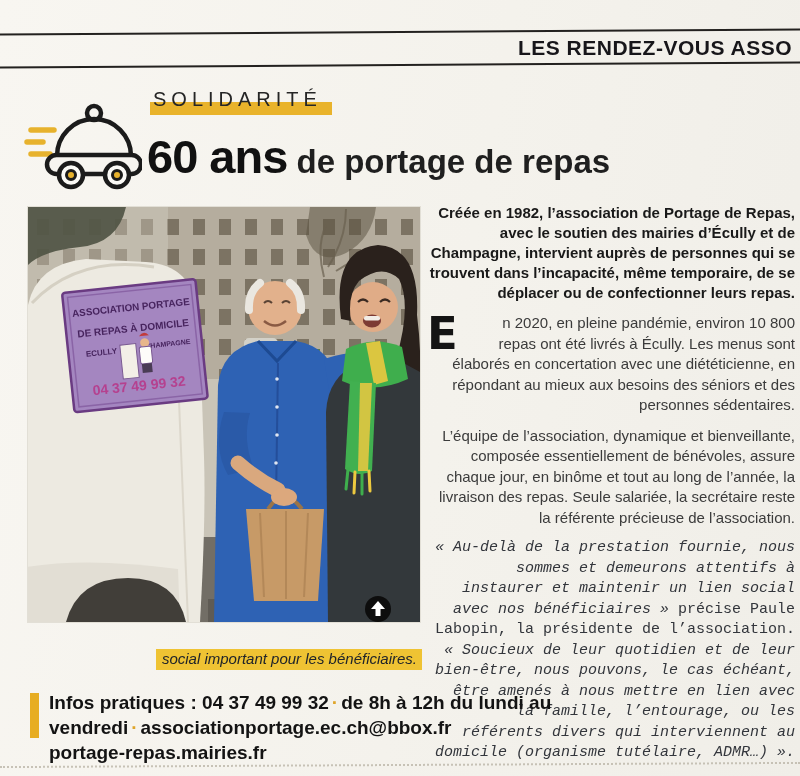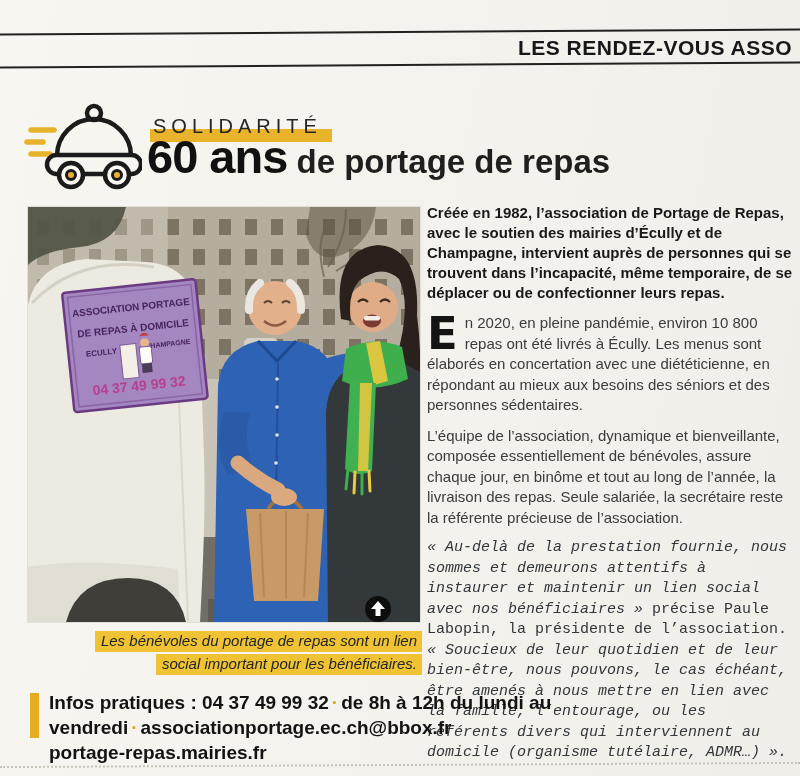--- a/index.html
+++ b/index.html
@@ -18,42 +18,42 @@
   .rule-mid{top:64px;transform:rotate(-0.35deg);}
   .rubric{
     position:absolute;top:34px;left:0;right:8px;height:28px;
     text-align:right;font-weight:800;font-size:21px;letter-spacing:0.5px;
     color:#17161a;line-height:28px;padding-left:40px;
   }
 
   
   .article-icon{position:absolute;top:94px;left:24px;width:118px;height:96px;}
   .category{
-    position:absolute;top:115px;left:150px;
+    position:absolute;top:88px;left:150px;
     font-size:20px;letter-spacing:5px;font-weight:500;color:#262626;
     background-image:linear-gradient(#E9B32B,#E9B32B);
     background-repeat:no-repeat;background-size:100% 13px;background-position:0 14px;
     padding:0 10px 14px 3px;
   }
   .title{position:absolute;top:129px;left:147px;white-space:nowrap;}
   .title-bold{font-size:47px;font-weight:800;letter-spacing:-1px;color:#111;}
   .title-rest{font-size:33px;font-weight:700;color:#1f1f1f;}
 
   
   .photo{position:absolute;top:207px;left:28px;width:392px;height:415px;background:#cbc6b9;box-shadow:0 0 0 1px #e2dfd6;}
   .photo svg{display:block;width:100%;height:100%;}
   .caption{
     position:absolute;top:629px;left:28px;width:394px;
     text-align:right;font-style:italic;font-size:15px;line-height:18px;color:#20242a;
   }
   .caption .hl{background:#EFC333;display:inline-block;padding:1px 5px 2px 6px;margin-top:2px;}
 
   
   .col{position:absolute;top:203px;left:427px;width:368px;}
-  .col p{margin:0 0 10px 0;font-size:15px;line-height:20.5px;color:#3b3b3b;}
+  .col p{margin:0 0 10px 0;font-size:15px;line-height:20.5px;color:#3b3b3b;text-align:right;}
   .intro{font-weight:bold;color:#191919 !important;line-height:20px !important;}
   .dropcap{
     float:left;font-weight:900;font-size:45px;line-height:35px;
     color:#141414;margin:3px 7px 0 0;font-family:"DejaVu Sans",sans-serif;
   }
   .quote{font-style:italic;color:#33363c !important;font-family:Liberation Mono, monospace;}
   .quote .attr{font-style:normal;}
 
   
   .footer{position:absolute;top:690px;left:30px;right:12px;display:flex;}
@@ -197,21 +197,21 @@
       </g>
 
       <g>
         <circle cx="350" cy="402" r="13" fill="#0d0d0d"></circle>
         <path d="M350,394 l7,8 h-4.5 v7 h-5 v-7 h-4.5 Z" fill="#ffffff"></path>
       </g>
     </svg>
   </div>
 
   <div class="caption">
-    <span class="hl">Les bénévoles du portage de repas sont un lien</span><br>
+    <br>
     <span class="hl">social important pour les bénéficiaires.</span>
   </div>
 
   <div class="col">
     <p class="intro">Créée en 1982, l’association de Portage de Repas, avec le soutien des mairies d’Écully et de Champagne, intervient auprès de personnes qui se trouvent dans l’incapacité, même temporaire, de se déplacer ou de confectionner leurs repas.</p>
     <p><span class="dropcap">E</span><span>n 2020, en pleine pandémie, environ 10 800 repas ont été livrés à Écully. Les menus sont élaborés en concertation avec une diététicienne, en répondant au mieux aux besoins des séniors et des personnes sédentaires.</span></p>
     <p>L’équipe de l’association, dynamique et bienveillante, composée essentiellement de bénévoles, assure chaque jour, en binôme et tout au long de l’année, la livraison des repas. Seule salariée, la secrétaire reste la référente précieuse de l’association.</p>
     <p class="quote"><span>« Au-delà de la prestation fournie, nous sommes et demeurons attentifs à instaurer et maintenir un lien social avec nos bénéficiaires »</span><span class="attr"> précise Paule Labopin, la présidente de l’association. </span><span>« Soucieux de leur quotidien et de leur bien-être, nous pouvons, le cas échéant, être amenés à nous mettre en lien avec la famille, l’entourage, ou les référents divers qui interviennent au domicile (organisme tutélaire, ADMR…) ».</span></p>
   </div>
 

